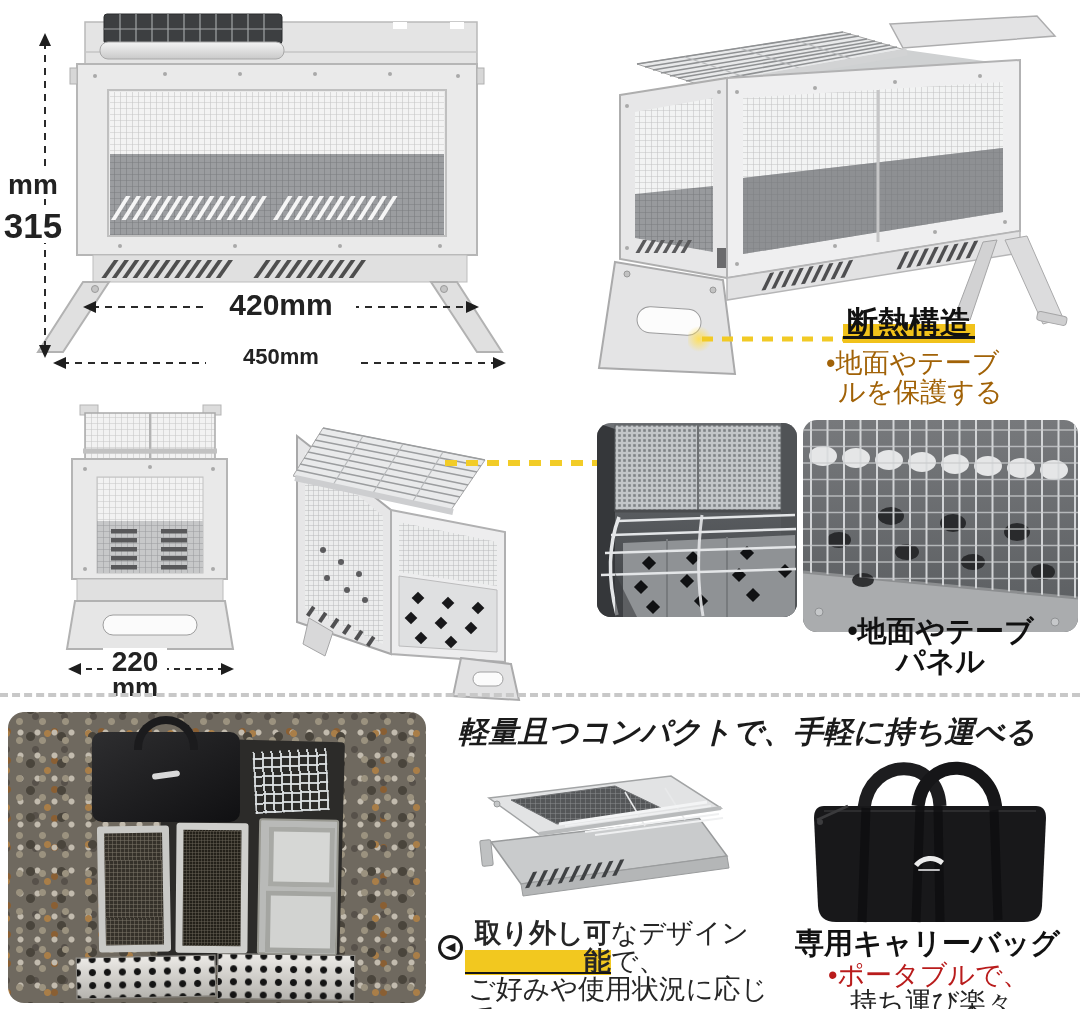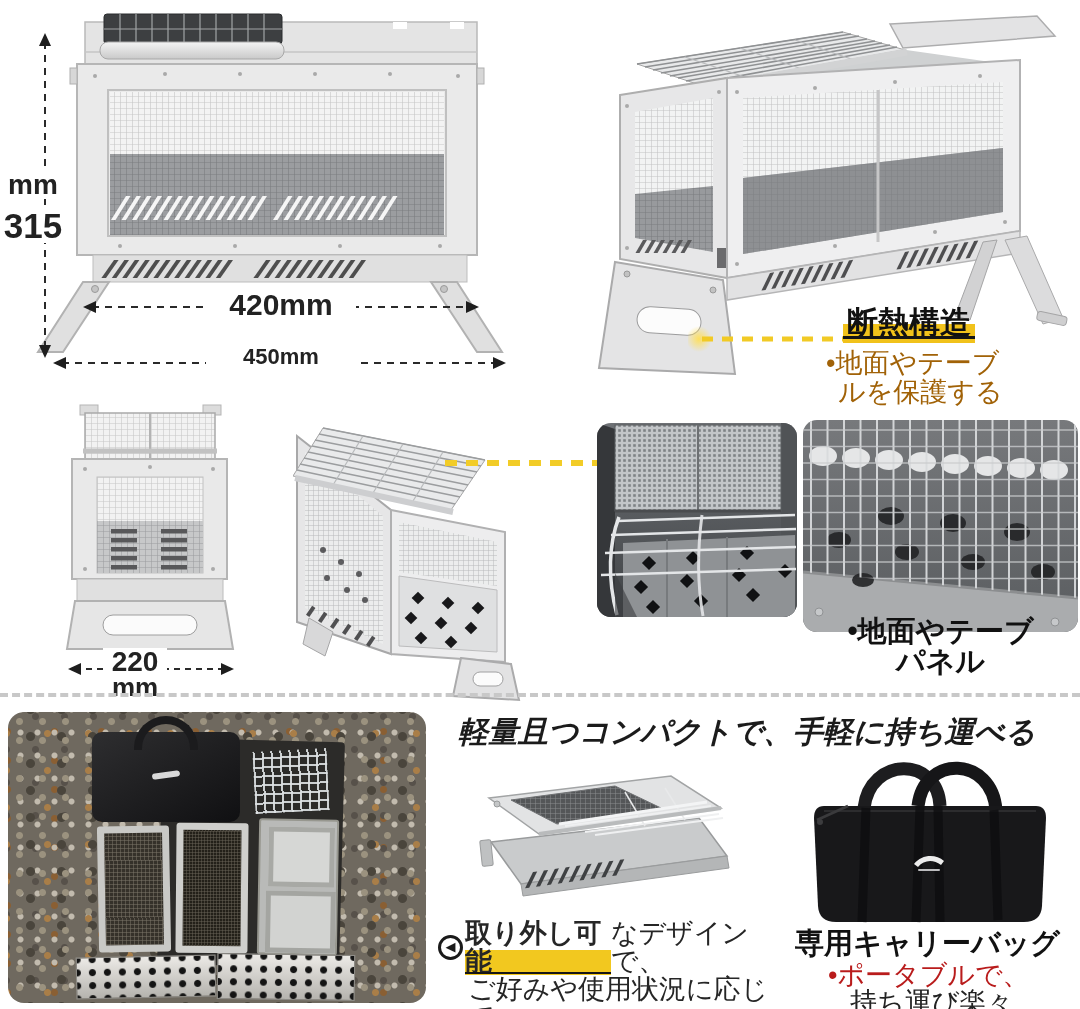--- a/index.html
+++ b/index.html
@@ -66,21 +66,21 @@
         background-image:radial-gradient(circle,#141414 0 3px,transparent 4px),linear-gradient(#eceae6,#b5b3ae);
         background-size:15px 13px,100% 100%;background-position:8px 8px,0 0;}
   .gstrip1{left:68px;top:244px;width:138px;height:40px;transform:rotate(-1.2deg);}
   .gstrip2{left:209px;top:242px;width:136px;height:44px;transform:rotate(.8deg);}
   .headline{position:absolute;left:458px;top:712px;width:622px;font-size:30px;font-weight:800;color:#1b1b1b;white-space:nowrap;font-style:italic;}
   
   .removable{position:absolute;left:438px;top:919px;width:345px;font-size:27px;line-height:28px;color:#262626;}
   .removable .row1{display:flex;align-items:center;}
   .circle-arrow{display:inline-flex;width:25px;height:25px;border:3px solid #1a1a1a;border-radius:50%;
         align-items:center;justify-content:center;font-size:13px;color:#1a1a1a;margin-right:2px;flex:none;box-sizing:border-box;}
-  .hl{font-weight:800;position:relative;background:linear-gradient(to bottom,transparent 55%,#f2c81f 55%);}
+  .hl{font-weight:800;position:relative;background:linear-gradient(to bottom,transparent 55%,#f2c81f 55%);text-align:right;}
   .hl::after{content:"";position:absolute;left:0;right:0;bottom:1px;height:2px;background:#161616;}
   .rest{font-weight:500;}
   .removable .row2,.removable .row3{padding-left:30px;font-weight:500;}
   
   .bag-title{position:absolute;left:790px;top:924px;width:275px;text-align:center;font-size:29px;font-weight:800;color:#111;}
   .bag-line1{position:absolute;left:828px;top:957px;font-size:27px;font-weight:500;color:#b91c1c;}
   .bag-line2{position:absolute;left:850px;top:984px;font-size:27px;font-weight:500;color:#232323;}
 </style>
 </head>
 <body>

